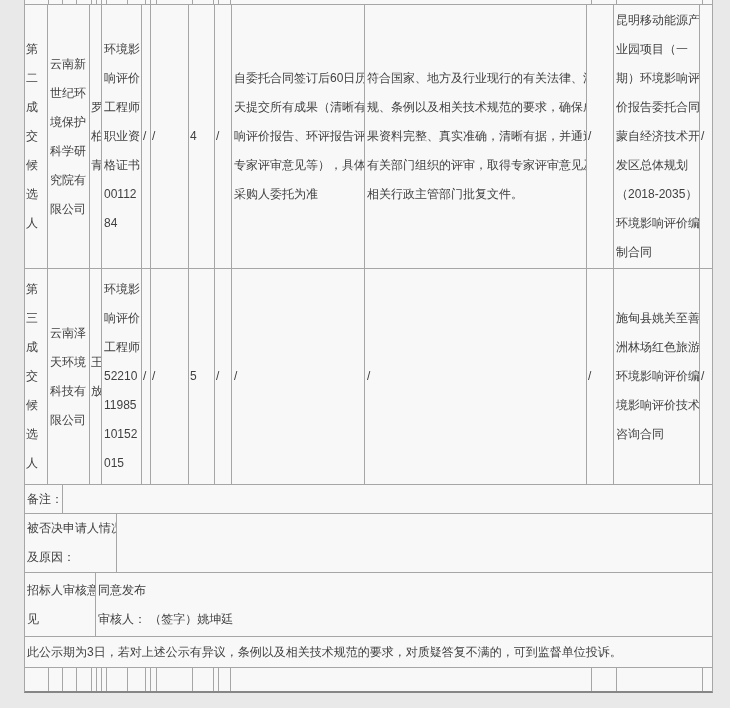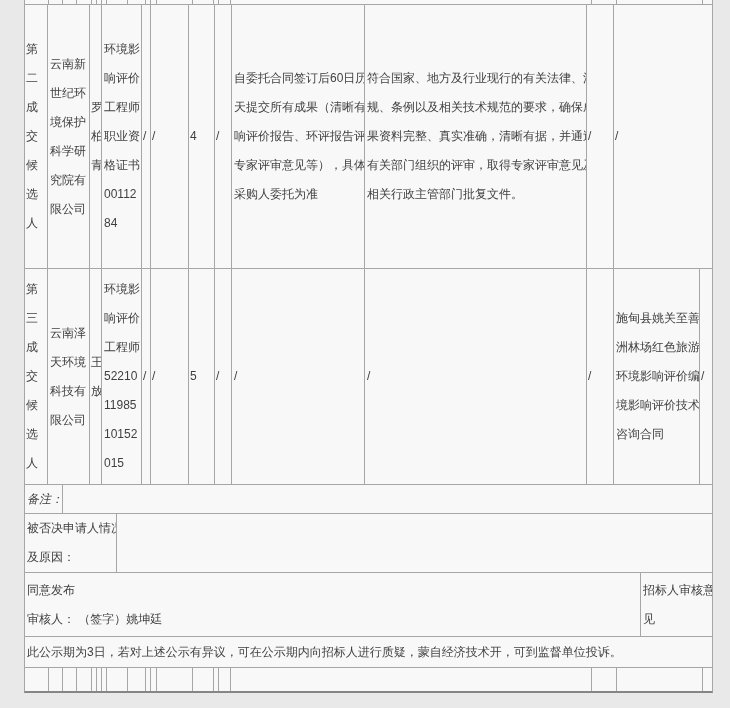--- a/index.html
+++ b/index.html
@@ -28,21 +28,21 @@
     white-space:pre;
     overflow:hidden;
     flex:0 0 auto;
   }
   .cell:last-child { border-right:none; }
   .cell.fill { flex:1 1 auto; }
   .p0 { padding:0 1px; }
   .r-sliver  { height:4px;  }
   .r-cand1   { height:263px; }
   .r-cand2   { height:215px; }
-  .r-remark  { height:28px;font-style:italic; }
+  .r-remark  { height:28px; }
   .r-reject  { height:58px; }
   .r-review  { height:63px; }
   .r-notice  { height:30px; }
   .r-grid    { height:23px; }
 </style>
 </head>
 <body>
 
 <div class="table">
 
@@ -100,20 +100,29 @@
 天提交所有成果（清晰有据
 响评价报告、环评报告评审
 专家评审意见等），具体以
 采购人委托为准</div>
     <div class="cell" style="width:222px">符合国家、地方及行业现行的有关法律、法
 规、条例以及相关技术规范的要求，确保成
 果资料完整、真实准确，清晰有据，并通过
 有关部门组织的评审，取得专家评审意见及
 相关行政主管部门批复文件。</div>
     <div class="cell p0" style="width:27px">/</div>
+    <div class="cell" style="width:86px">昆明移动能源产
+业园项目（一
+期）环境影响评
+价报告委托合同
+蒙自经济技术开
+发区总体规划
+（2018-2035）
+环境影响评价编
+制合同</div>
     <div class="cell p0" style="width:12px">/</div>
   </div>
 
   <div class="row r-cand2">
     <div class="cell p0" style="width:23px">第
 三
 成
 交
 候
 选
@@ -151,28 +160,28 @@
     <div class="cell fill"></div>
   </div>
 
   <div class="row r-reject">
     <div class="cell" style="width:92px">被否决申请人情况
 及原因：</div>
     <div class="cell fill"></div>
   </div>
 
   <div class="row r-review">
+    <div class="cell" style="width:71px">招标人审核意
+见</div>
     <div class="cell fill">同意发布
 审核人： （签字）姚坤廷</div>
-    <div class="cell" style="width:71px">招标人审核意
-见</div>
   </div>
 
   <div class="row r-notice">
-    <div class="cell fill">此公示期为3日，若对上述公示有异议，可在公示期内向招标人进行质疑，蒙自经济技术开，可到监督单位投诉。</div>
+    <div class="cell fill">此公示期为3日，若对上述公示有异议，条例以及相关技术规范的要求，对质疑答复不满的，可到监督单位投诉。</div>
   </div>
 
   <div class="row r-grid gridrow">
       <div class="cell" style="width: 24px;"></div>
       <div class="cell" style="width: 14px;"></div>
       <div class="cell" style="width: 14px;"></div>
       <div class="cell" style="width: 15px;"></div>
       <div class="cell" style="width: 4px;"></div>
       <div class="cell" style="width: 4px;"></div>
       <div class="cell" style="width: 4px;"></div>

